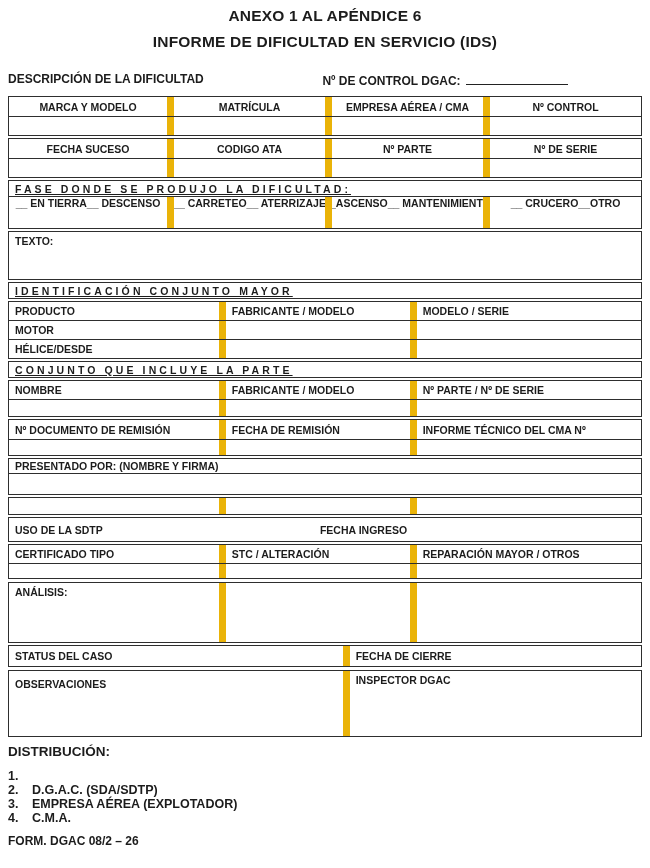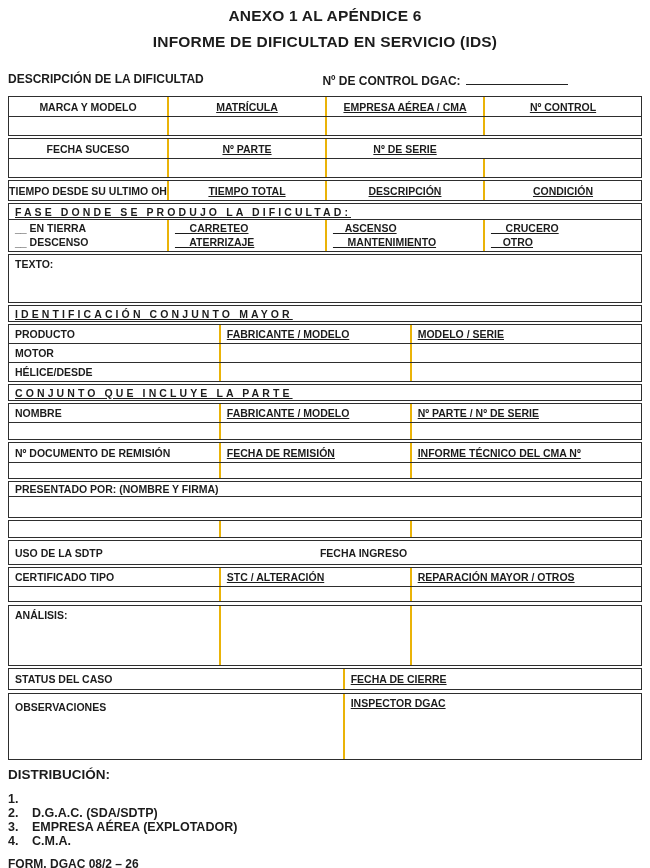--- a/index.html
+++ b/index.html
@@ -13,29 +13,29 @@
   .subhead{position:relative;margin:22px 8px 0;height:17px;font-weight:bold;font-size:12px;}
   .ctrl{position:absolute;left:49.6%;top:0;white-space:nowrap;}
   .blank{display:inline-block;width:102px;border-bottom:1.6px solid #222;height:12px;margin-left:5px;}
   .tables{margin:7px 8px 0;}
   .block{border:1px solid #2e2e2e;margin-bottom:2px;background:#fff;}
   .gap3{margin-bottom:3px;}
   .row{display:flex;align-items:stretch;}
   .row + .row{border-top:1px solid #2e2e2e;}
   .cell{display:flex;align-items:center;padding:0 6px;box-sizing:border-box;
         font-size:10.5px;font-weight:bold;overflow:hidden;white-space:nowrap;}
-  .cell + .cell{border-left:2px solid #eab308;text-decoration:underline;}
+  .cell + .cell{border-left:7px solid #eab308;}
   .ctr{justify-content:center;text-align:center;padding:0 2px;}
   .top{align-items:flex-start;padding-top:3px;}
   .c25{width:25%;}
   .c3a{width:33.2%;} .c3b{width:30.2%;} .c3c{width:36.6%;}
   .c2a{width:52.8%;text-align:center;} .c2b{width:47.2%;}
   .full{width:100%;position:relative;}
   .sect{letter-spacing:3.1px;font-size:10.5px;text-decoration:underline;}
-  .opt{flex-direction:column;align-items:flex-start;justify-content:center;line-height:13.5px;}
+  .opt{flex-direction:row;align-items:flex-start;justify-content:center;line-height:13.5px;}
   .fecha-ing{position:absolute;left:49.2%;top:50%;transform:translateY(-50%);}
   .r14{height:14px}.r15{height:15px}.r16{height:16px}.r18{height:18px}.r19{height:19px}
   .r20{height:20px}.r23{height:23px}.r31{height:31px}.r47{height:47px}
   .r59{height:59px}.r65{height:65px}
   .dist{margin:7px 8px 0;}
   .dist-title{font-weight:bold;font-size:13.5px;}
   .dist-items{margin-top:10px;}
   .dist-item{font-weight:bold;font-size:12.5px;line-height:14px;display:flex;}
   .dist-num{width:24px;flex:0 0 24px;}
   .form-code{margin:9px 8px 0;font-weight:bold;font-size:12px;}
@@ -68,39 +68,32 @@
         <div class="cell c25"></div>
         <div class="cell c25"></div>
         <div class="cell c25"></div>
         <div class="cell c25"></div>
       </div>
     </div>
 
     <div class="block">
       <div class="row r19">
         <div class="cell c25 ctr">FECHA SUCESO</div>
+        <div class="cell c25 ctr">CODIGO ATA</div>
         <div class="cell c25 ctr">Nº PARTE</div>
         <div class="cell c25 ctr">Nº DE SERIE</div>
       </div>
       <div class="row r18">
         <div class="cell c25"></div>
         <div class="cell c25"></div>
         <div class="cell c25"></div>
         <div class="cell c25"></div>
       </div>
     </div>
 
-    <div class="block">
-      <div class="row r19">
-        <div class="cell c25 ctr">TIEMPO DESDE SU ULTIMO OH</div>
-        <div class="cell c25 ctr">TIEMPO TOTAL</div>
-        <div class="cell c25 ctr">DESCRIPCIÓN</div>
-        <div class="cell c25 ctr">CONDICIÓN</div>
-      </div>
-    </div>
 
     <div class="block">
       <div class="row r15">
         <div class="cell full sect">FASE DONDE SE PRODUJO LA DIFICULTAD:</div>
       </div>
       <div class="row r31">
         <div class="cell c25 opt">
           <span>__ EN TIERRA</span>
           <span>__ DESCENSO</span>
         </div>

